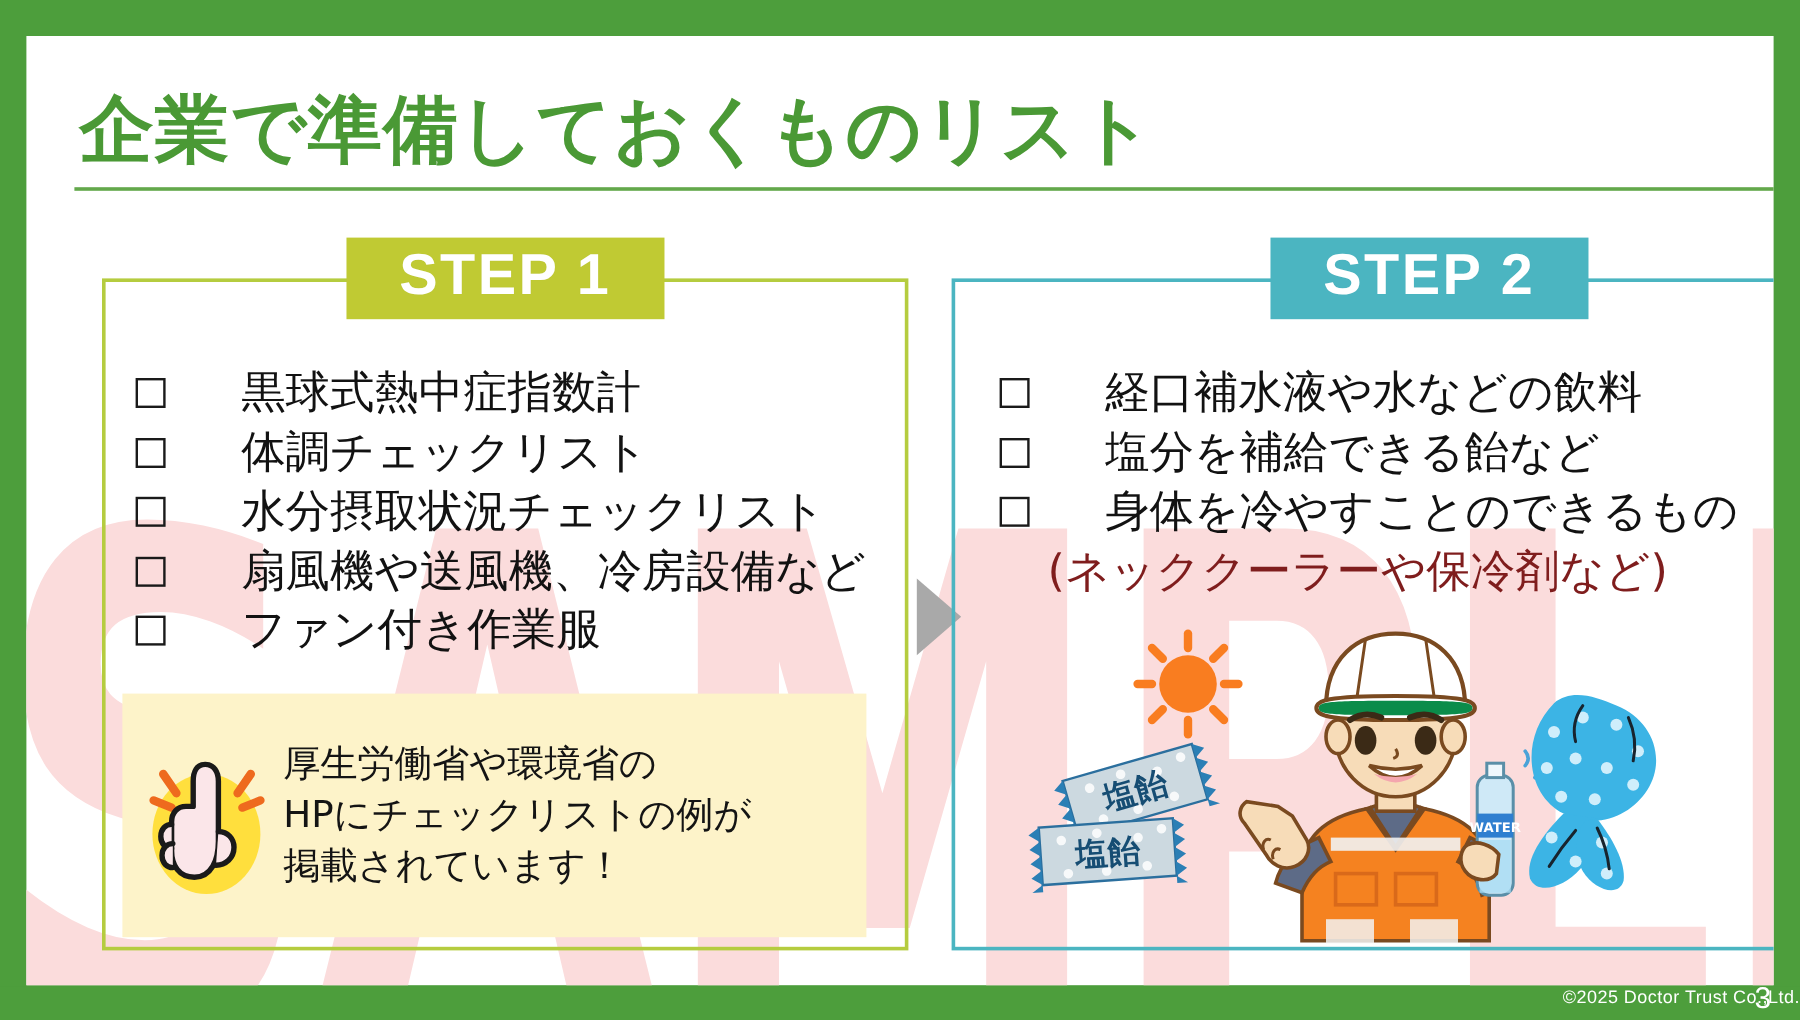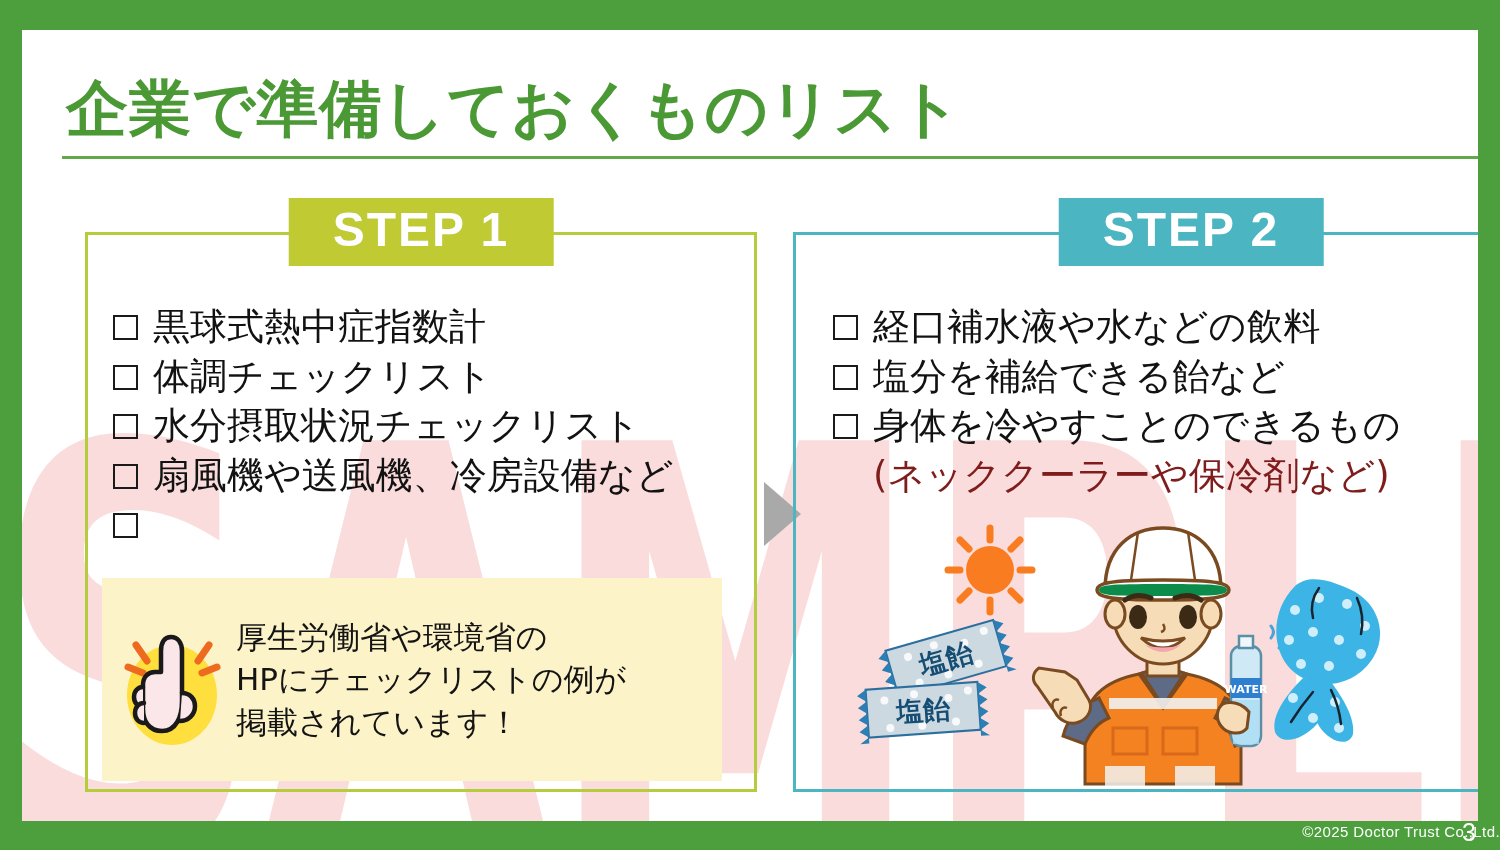--- a/index.html
+++ b/index.html
@@ -66,20 +66,21 @@
   .checklist{
     position:absolute;left:28px;top:72px;right:10px;
     list-style:none;margin:0;padding:0;
   }
   .check-item{
     display:flex;align-items:flex-start;
     font-size:37px;line-height:1.26;color:#121212;
     font-family:"DejaVu Sans","Liberation Sans",sans-serif;
     font-weight:400;margin-bottom:3px;
     white-space:nowrap;
+    gap:48px;
   }
   .panel2 .checklist{left:40px;}
   .box{
     flex:0 0 auto;
     width:25px;height:25px;margin:11px 15px 0 0;
     border:2.5px solid #1a1a1a;background:transparent;box-sizing:border-box;
   }
   .check-text{display:block;}
   .check-sub{
     font-size:37px;line-height:1.26;color:#7f1d1d;
@@ -158,20 +159,21 @@
         <li class="check-item">
           <span class="box"></span>
           <span class="check-text">水分摂取状況チェックリスト</span>
         </li>
         <li class="check-item">
           <span class="box"></span>
           <span class="check-text">扇風機や送風機、冷房設備など</span>
         </li>
         <li class="check-item">
           <span class="box"></span>
+          <span class="check-text">ファン付き作業服</span>
         </li>
       </ul>
 
       <div class="tipbox">
         <div class="tip-icon">
           <svg viewBox="0 0 112 150" width="112" height="150" aria-hidden="true">
             <ellipse cx="56" cy="90" rx="45" ry="50" fill="#ffdf3d"></ellipse>
             <g stroke="#ee6a1e" stroke-width="7" stroke-linecap="round" fill="none">
               <line x1="20" y1="40" x2="31" y2="56"></line>
               <line x1="12" y1="62" x2="27" y2="68"></line>

